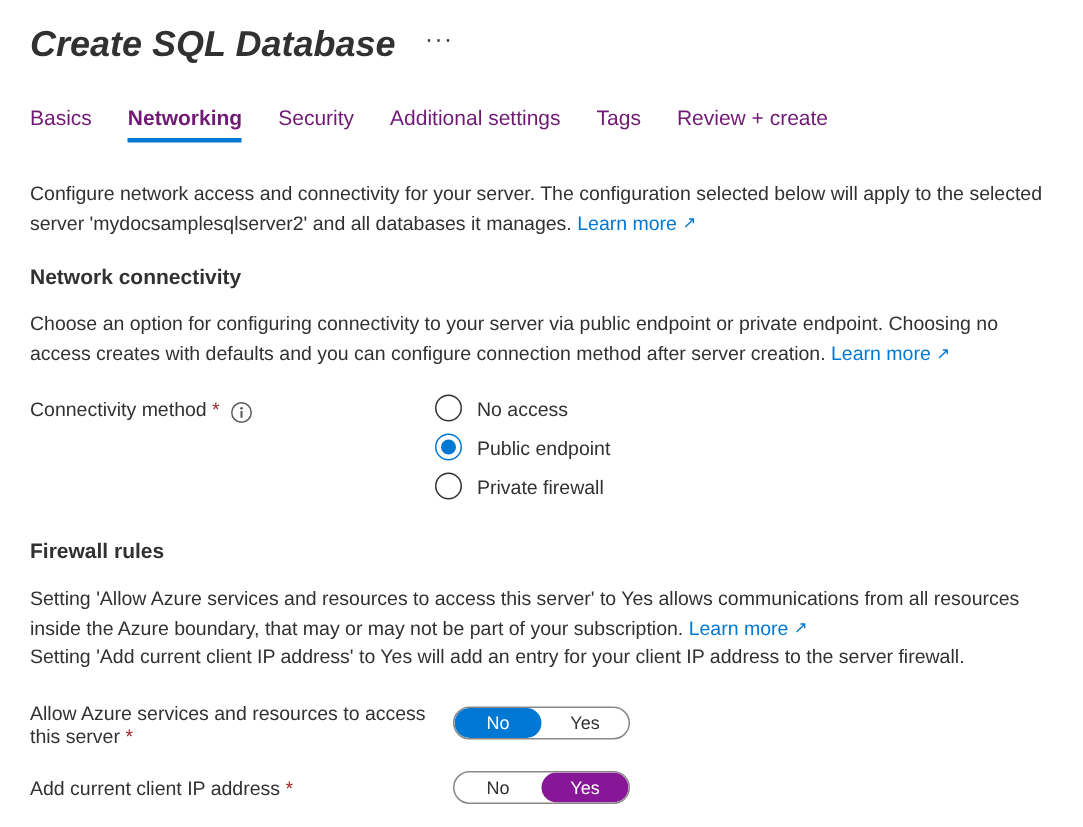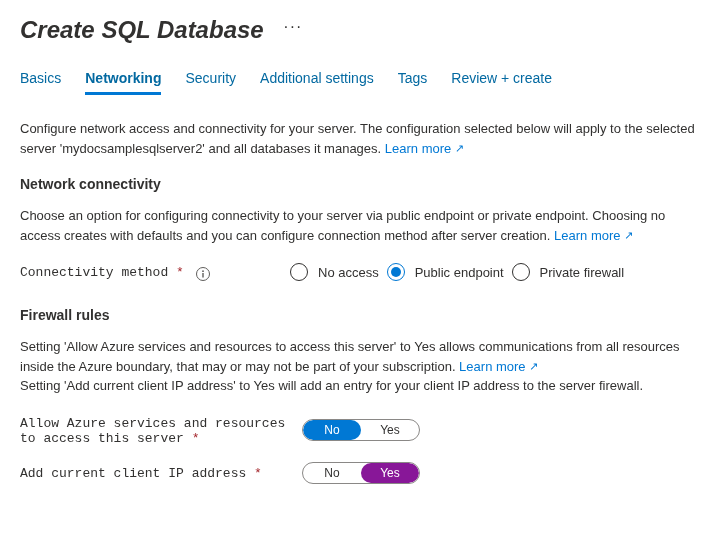--- a/index.html
+++ b/index.html
@@ -40,21 +40,21 @@
     }
     .tabs {
       display: flex;
       gap: 24px;
       border-bottom: none;
       margin-bottom: 24px;
     }
     .tab {
       padding: 6px 0;
       font-size: 14px;
-      color: #0369a1;
+      color: #701a75;
       cursor: pointer;
       border-bottom: 3px solid transparent;
     }
     .tab.active {
       font-weight: 600;
       border-bottom: 3px solid #0078d4;
     }
     .desc-text {
       font-size: 13px;
       color: #323130;
@@ -80,21 +80,20 @@
       display: flex;
       align-items: flex-start;
       margin-bottom: 18px;
     }
     .field-label {
       width: 270px;
       font-size: 13px;
       color: #323130;
       padding-top: 2px;
       flex-shrink: 0;
-      font-family: Liberation Mono, monospace;
     }
     .required {
       color: #a4262c;
     }
     .info-icon-wrap {
       display: inline-flex;
       width: 14px;
       height: 14px;
       border: 1px solid #605e5c;
       border-radius: 50%;
@@ -102,21 +101,21 @@
       justify-content: center;
       margin-left: 4px;
       vertical-align: -2px;
     }
     .info-icon-wrap svg {
       width: 8px;
       height: 8px;
     }
     .radio-group {
       display: flex;
-      flex-direction: row;
+      flex-direction: column;
       gap: 8px;
     }
     .radio-option {
       display: flex;
       align-items: center;
       gap: 10px;
       cursor: pointer;
     }
     .radio-circle {
       width: 18px;

